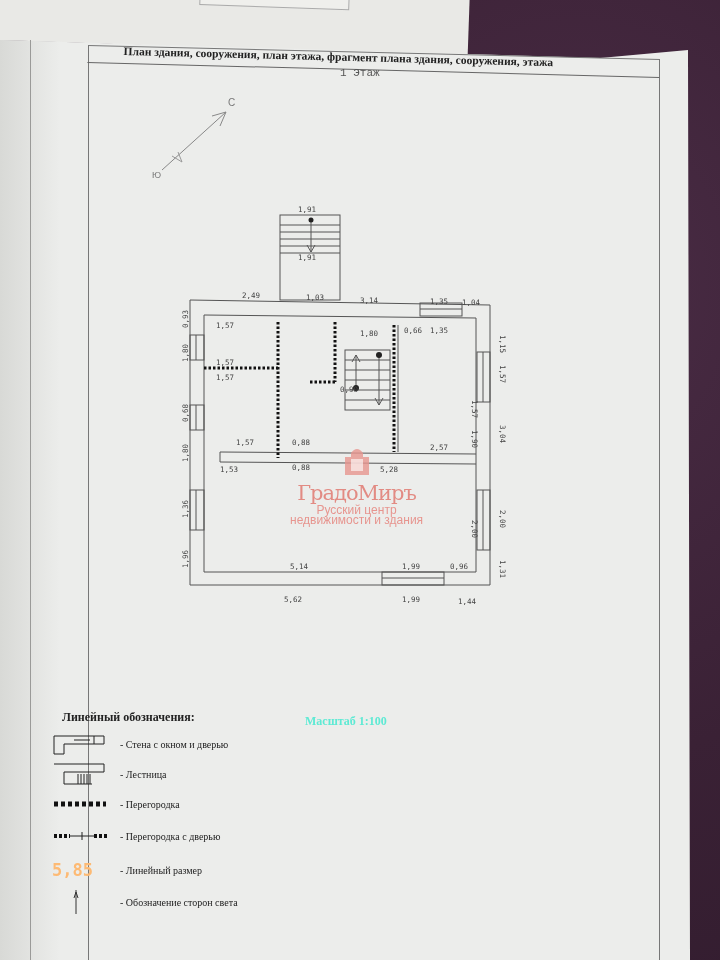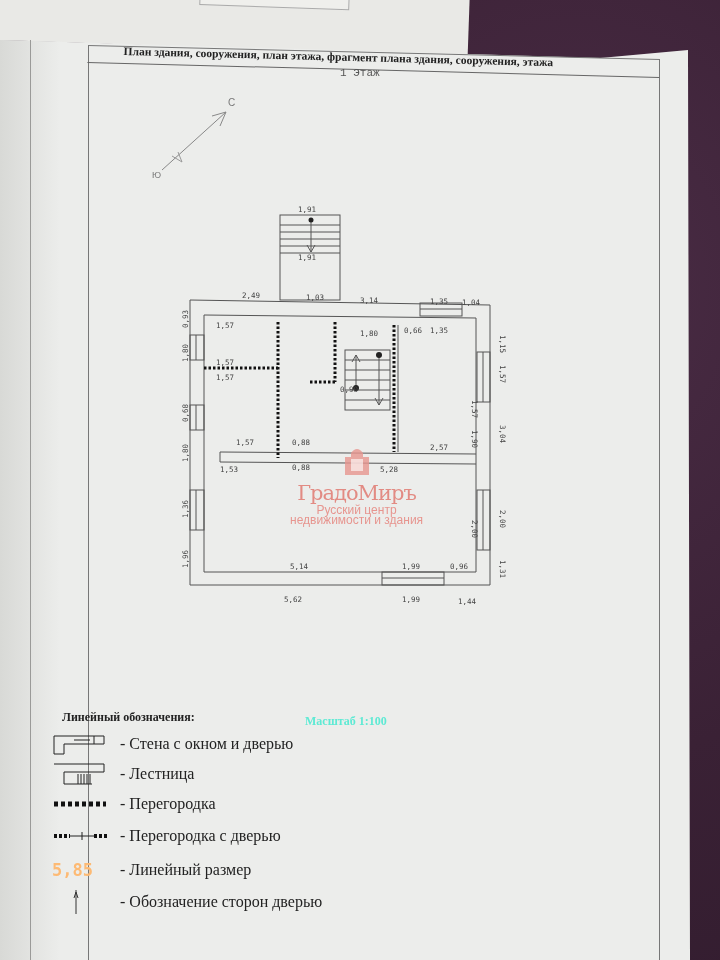--- a/index.html
+++ b/index.html
@@ -21,21 +21,21 @@
        transform:rotate(1.5deg);transform-origin:left top;}
   .title{position:absolute;left:36px;top:4px;font-weight:bold;font-size:11.5px;color:#222;white-space:nowrap;}
   .floor{position:absolute;left:340px;top:67px;font-size:11px;color:#555;font-family:Liberation Mono, monospace;}
   .compass{position:absolute;left:150px;top:90px;}
   .plan{position:absolute;left:180px;top:200px;}
   .dim{font-family:"DejaVu Sans Mono",monospace;font-size:7.5px;fill:#444;}
   .scale{position:absolute;left:305px;top:690px;font-weight:bold;font-size:12px;color:#5eead4;margin-top:24px;}
   .legend-title{position:absolute;left:62px;top:710px;font-weight:bold;font-size:12px;color:#222;}
   .legend-item{position:absolute;left:52px;display:flex;align-items:center;}
   .legend-sym{width:62px;height:24px;display:flex;align-items:center;}
-  .legend-label{font-size:16px;color:#222;margin-left:6px;}
+  .legend-label{font-size:10px;color:#222;margin-left:6px;}
   .dim-sample{font-family:"DejaVu Sans Mono",monospace;font-size:17px;color:#fdba74;font-weight:bold;}
   .logo{position:absolute;left:290px;top:445px;text-align:center;}
   .logo-name{font-family:"DejaVu Serif",serif;font-size:21px;color:#e17a72;opacity:.85;letter-spacing:-1px;}
   .logo-sub{font-family:"Liberation Sans",sans-serif;font-size:12px;color:#e7958f;line-height:10px;}
 </style>
 </head>
 <body>
 
 <div class="bg-texture"></div>
 <div class="under-sheet">
@@ -221,14 +221,14 @@
   <div class="legend-sym">
       <span class="dim-sample">5,85</span>
     </div>
   <span class="legend-label">- Линейный размер</span>
 </div>
 <div class="legend-item" style="top:890px">
   <svg class="legend-sym" width="62" height="24">
     <line x1="24" y1="0" x2="24" y2="24" stroke="#333"></line>
       <polyline points="22,8 24,2 26,8" fill="none" stroke="#333"></polyline>
   </svg>
-  <span class="legend-label">- Обозначение сторон дверью</span>
+  <span class="legend-label">- Обозначение сторон света</span>
 </div>
 
 </body></html>

